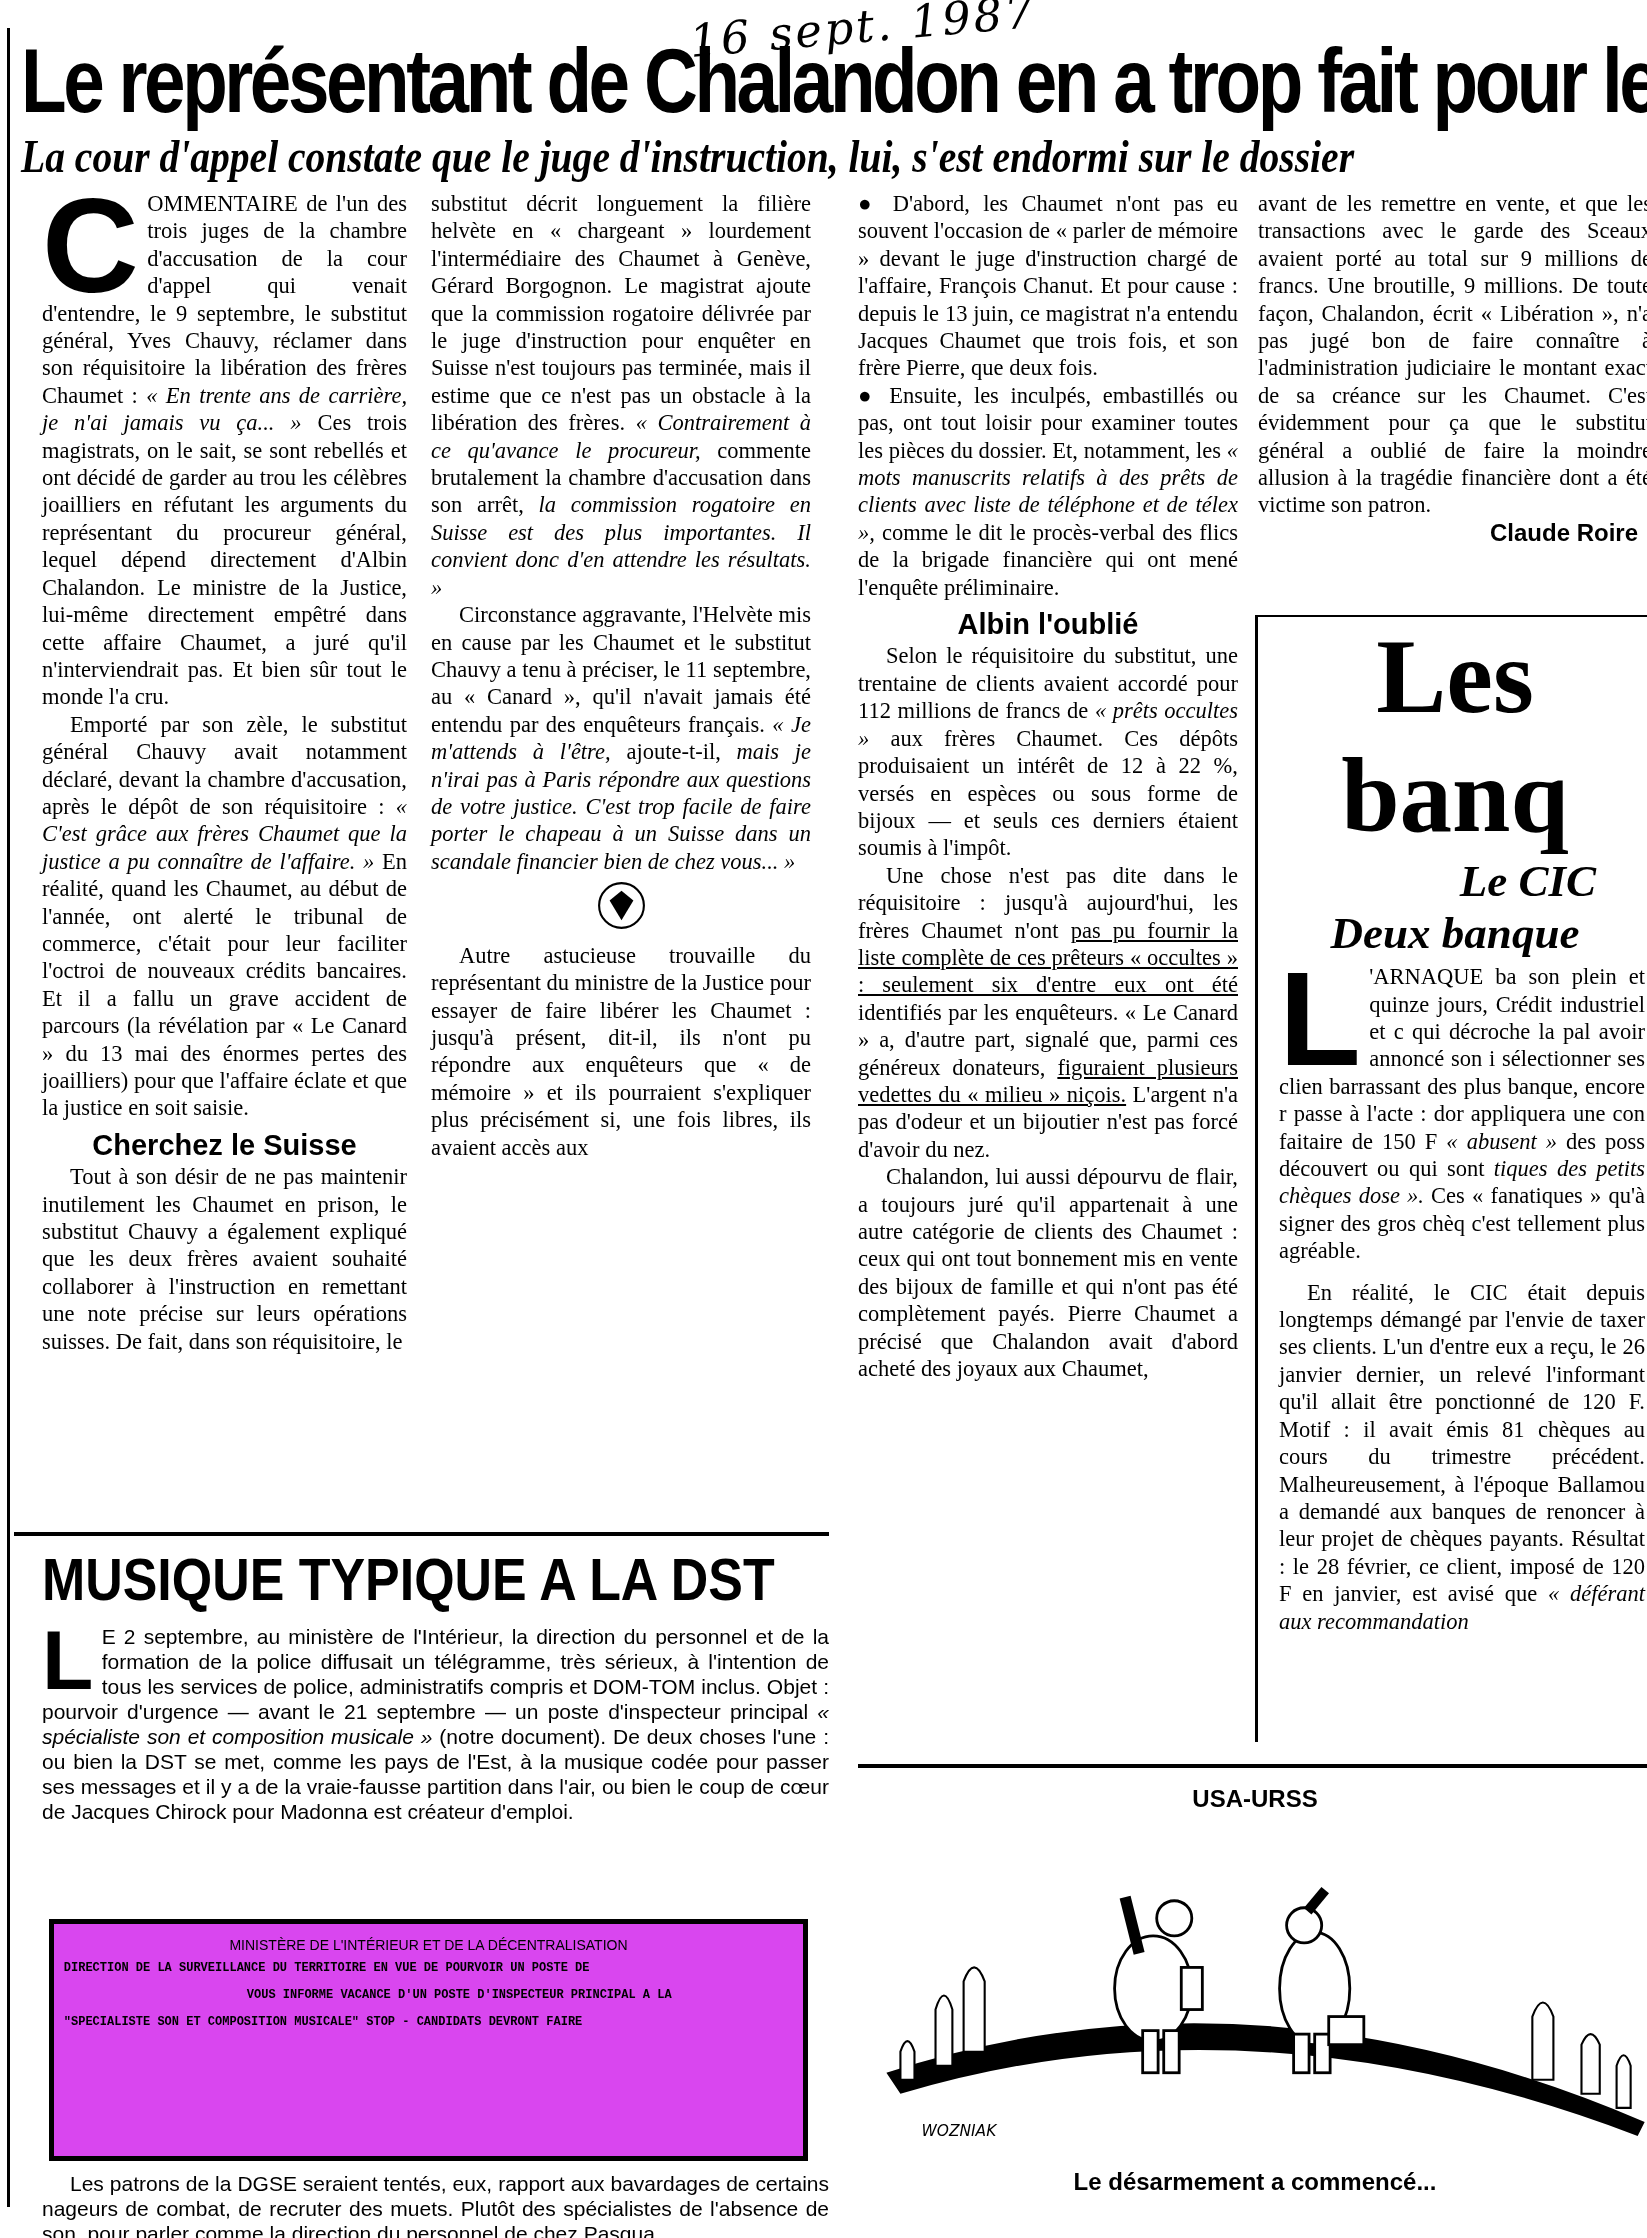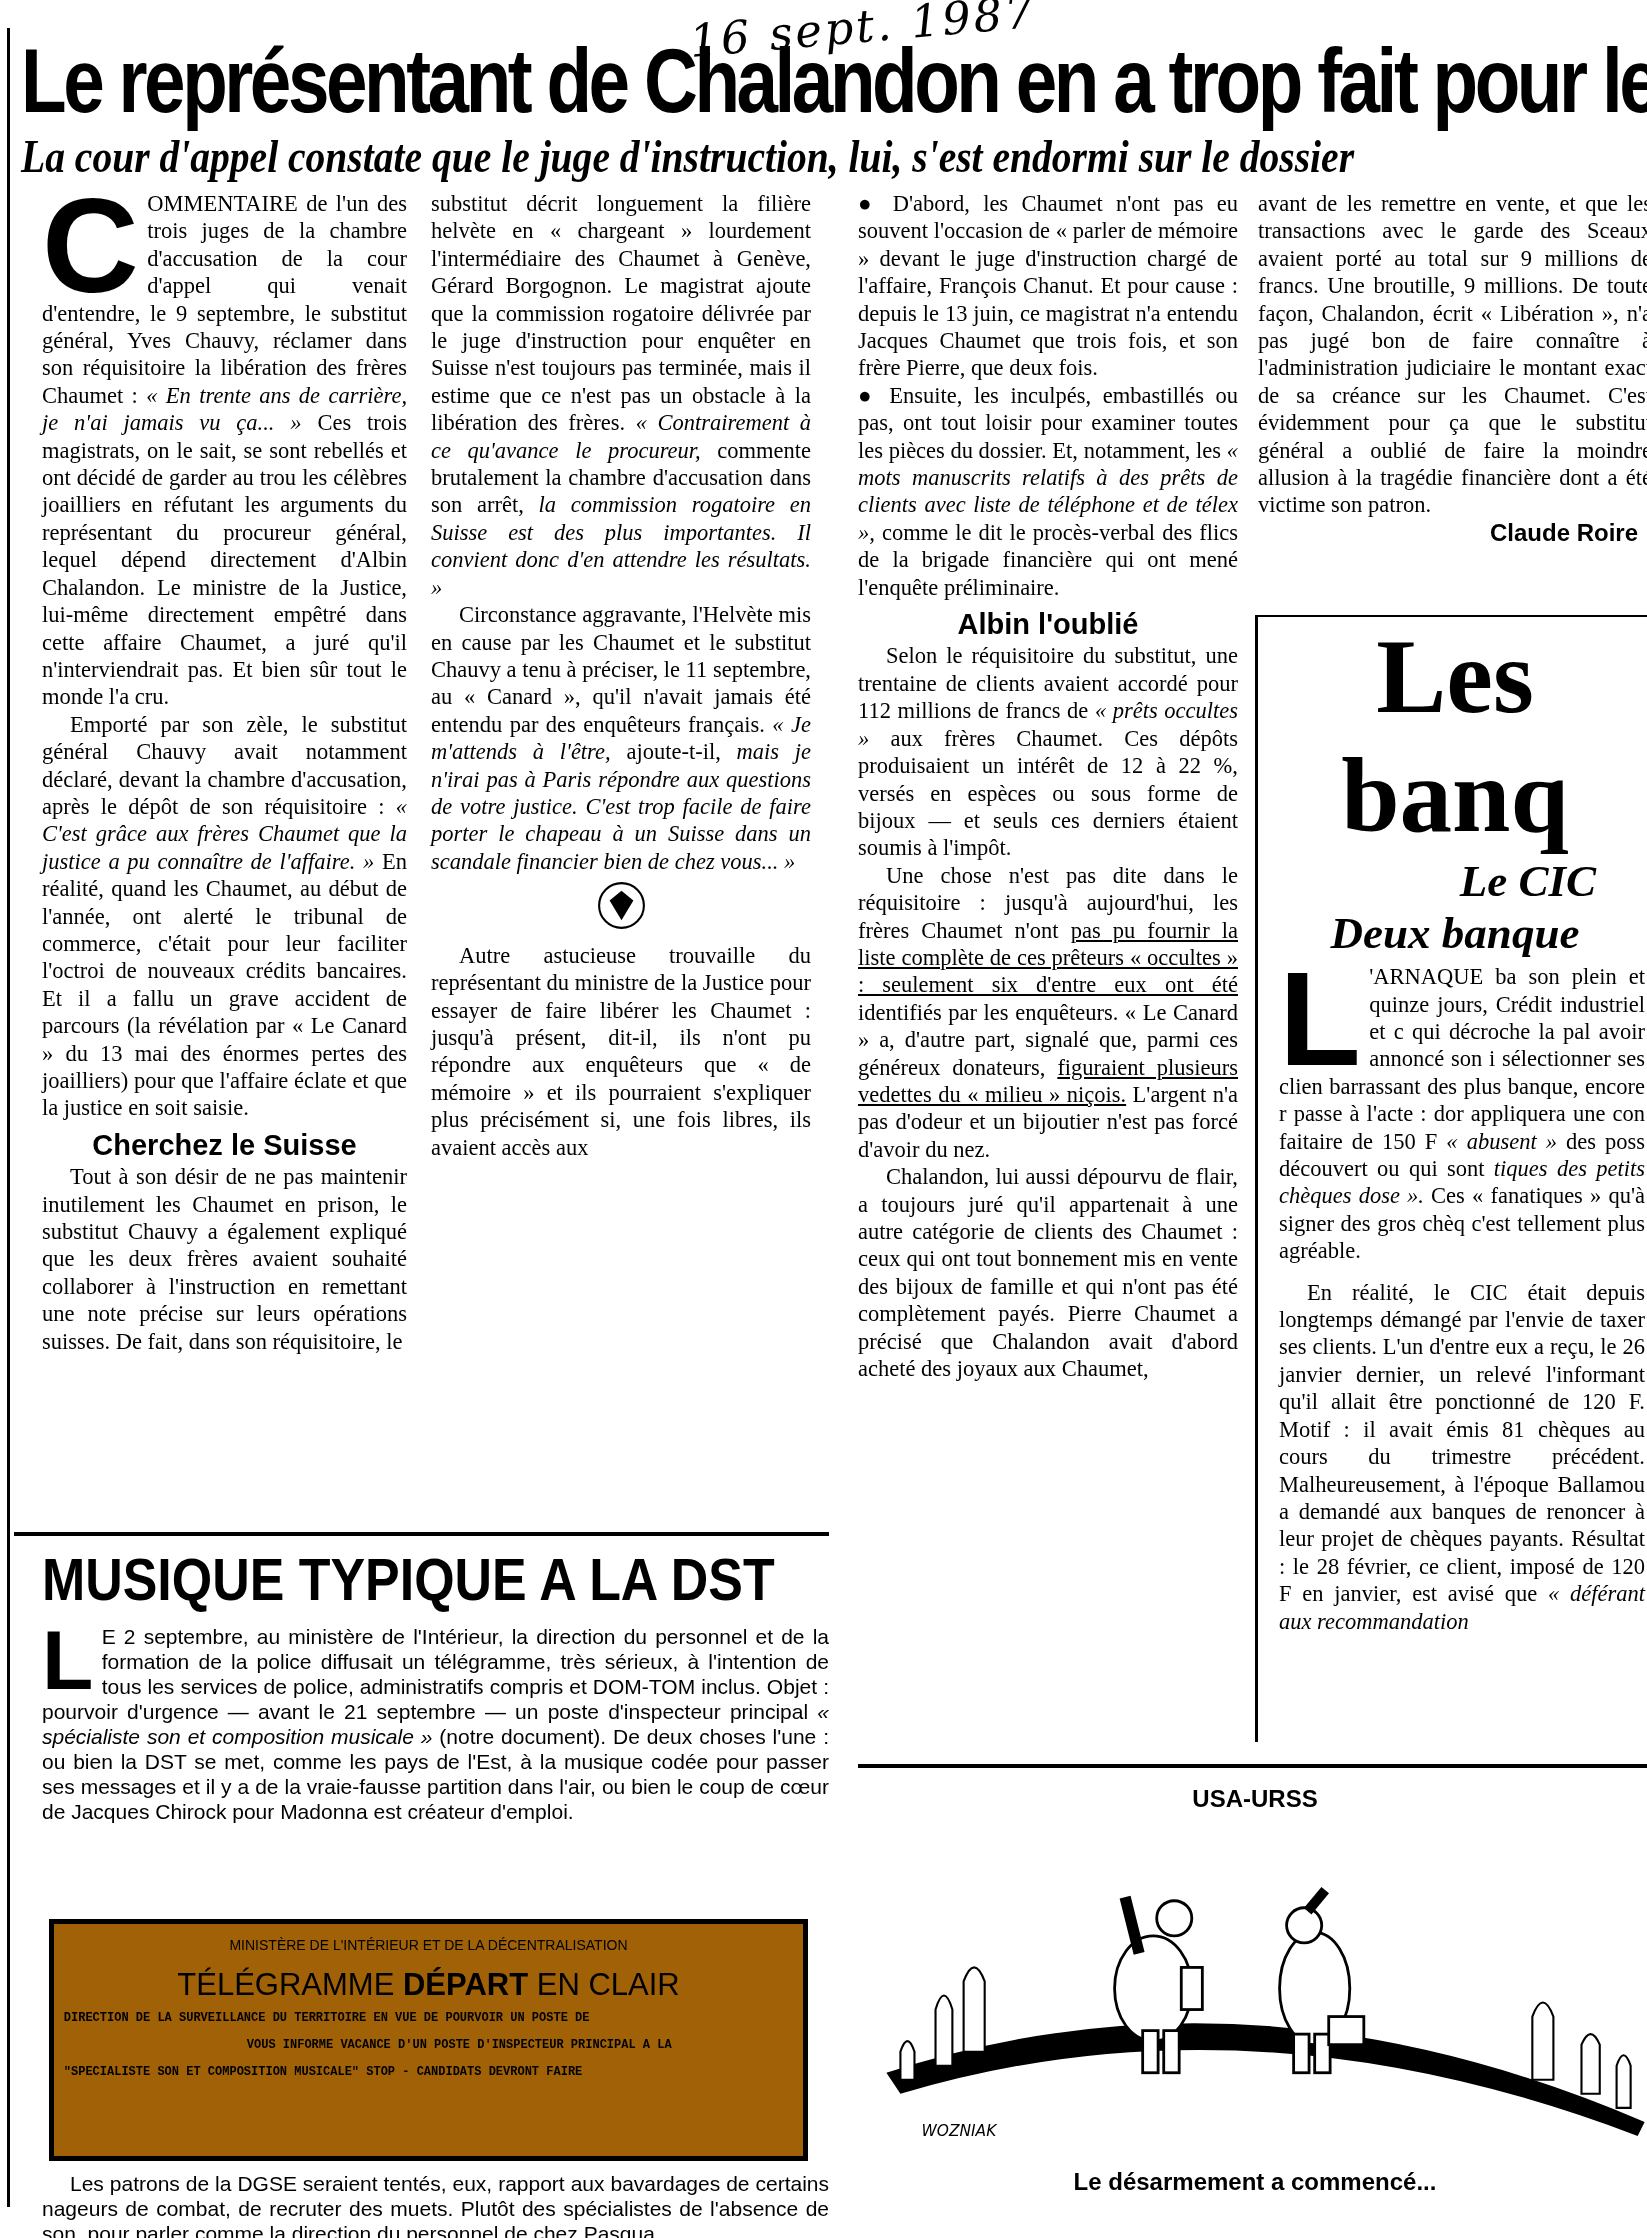--- a/index.html
+++ b/index.html
@@ -13,21 +13,21 @@
   .col p{margin:0 0 0 0;text-indent:28px;}
   .col p.noind{text-indent:0;}
   .dropcap{float:left;font-family:"Liberation Sans",sans-serif;font-weight:bold;font-size:134px;line-height:105px;margin:2.8px 8.4px 0 0;}
   .sub{font-family:"Liberation Sans",sans-serif;font-weight:bold;font-size:29px;text-align:center;margin:9.8px 0 4.2px;}
   em{font-style:italic;}
   .sig{font-family:"Liberation Sans",sans-serif;font-weight:bold;font-size:24px;}
   .ul{text-decoration:underline;}
   .hrule{height:4.2px;background:#000;}
   .musique{left:42px;top:1546px;font-family:"Liberation Sans",sans-serif;font-weight:bold;font-size:59px;transform:scaleX(0.88);transform-origin:left top;white-space:nowrap;}
   .sansbody{font-family:"Liberation Sans",sans-serif;font-size:21px;line-height:25px;text-align:justify;}
-  .telegram{left:49px;top:1919px;width:749px;height:232px;border:5.6px solid #000;background:#a16207;}
+  .telegram{left:49px;top:1919px;width:749px;height:232px;border:5.6px solid #000;background:#d946ef;}
   .tg-min{text-align:center;font-family:"Liberation Sans",sans-serif;font-size:14px;margin-top:12.7px;}
   .tg-title{text-align:center;font-family:"Liberation Sans",sans-serif;font-size:31px;margin-top:14px;}
   .tg-band{border-top:4.2px solid #000;border-bottom:4.2px solid #000;font-family:"Liberation Mono",monospace;font-weight:bold;font-size:12.7px;padding:7px 4.2px;margin-top:8.4px;}
   .tg-body{font-family:"Liberation Mono",monospace;font-weight:bold;font-size:12px;line-height:27px;padding:2.8px 9.8px;}
   .box{border-left:3.5px solid #000;border-top:2.8px solid #000;}
   .bigserif{font-family:"Liberation Serif",serif;font-weight:bold;}
   .cartoon-title{font-family:"Liberation Sans",sans-serif;font-weight:bold;font-size:24px;text-align:center;}
   .cartoon-caption{font-family:"Liberation Sans",sans-serif;font-weight:bold;font-size:24px;text-align:center;}
   .diamond{width:49px;height:49px;}
 </style>
@@ -112,21 +112,20 @@
 <div class="abs hrule" style="left:14px;top:1532px;width:815px;"></div>
 <div class="abs musique">MUSIQUE TYPIQUE A LA DST</div>
 <div class="abs sansbody" style="left:42px;top:1624px;width:787px;">
   <span class="dropcap" style="font-size:84px;line-height:67px;">L</span><span>E 2 septembre, au ministère de l'Intérieur, la direction du personnel et de la formation de la police diffusait un télégramme, très sérieux, à l'intention de tous les services de police, administratifs compris et DOM-TOM inclus. Objet : pourvoir d'urgence — avant le 21 septembre — un poste d'inspecteur principal</span>
   <em>« spécialiste son et composition musicale »</em>
   <span>(notre document). De deux choses l'une : ou bien la DST se met, comme les pays de l'Est, à la musique codée pour passer ses messages et il y a de la vraie-fausse partition dans l'air, ou bien le coup de cœur de Jacques Chirock pour Madonna est créateur d'emploi.</span>
 </div>
 
 <div class="abs telegram">
   <div class="tg-min">MINISTÈRE DE L'INTÉRIEUR ET DE LA DÉCENTRALISATION</div>
-  <div class="tg-title"><span>TÉLÉGRAMME </span><b>DÉPART</b><span> EN CLAIR</span></div>
   <div class="tg-body">
     <div>DIRECTION DE LA SURVEILLANCE DU TERRITOIRE EN VUE DE POURVOIR UN POSTE DE</div>
     <div style="padding-left:183px;">VOUS INFORME VACANCE D'UN POSTE D'INSPECTEUR PRINCIPAL A LA</div>
     <div>"SPECIALISTE SON ET COMPOSITION MUSICALE" STOP - CANDIDATS DEVRONT FAIRE</div>
   </div>
 </div>
 
 <div class="abs sansbody" style="left:42px;top:2171px;width:787px;text-indent:28px;">
   <span>Les patrons de la DGSE seraient tentés, eux, rapport aux bavardages de certains nageurs de combat, de recruter des muets. Plutôt des spécialistes de l'absence de son, pour parler comme la direction du personnel de chez Pasqua.</span>
 </div>

